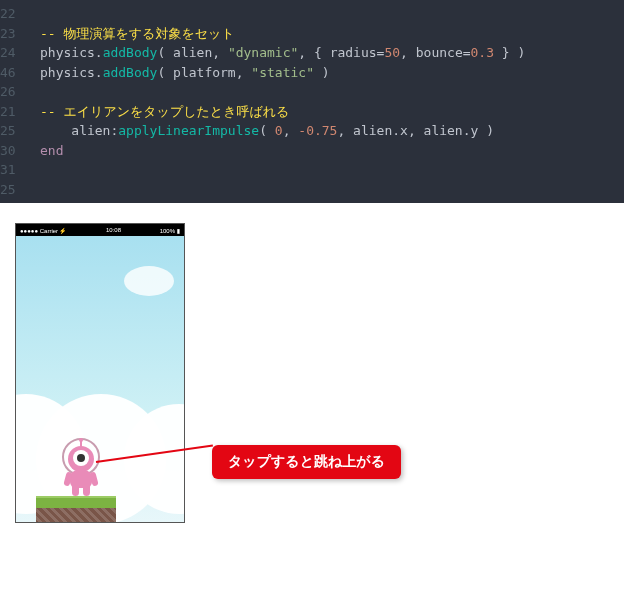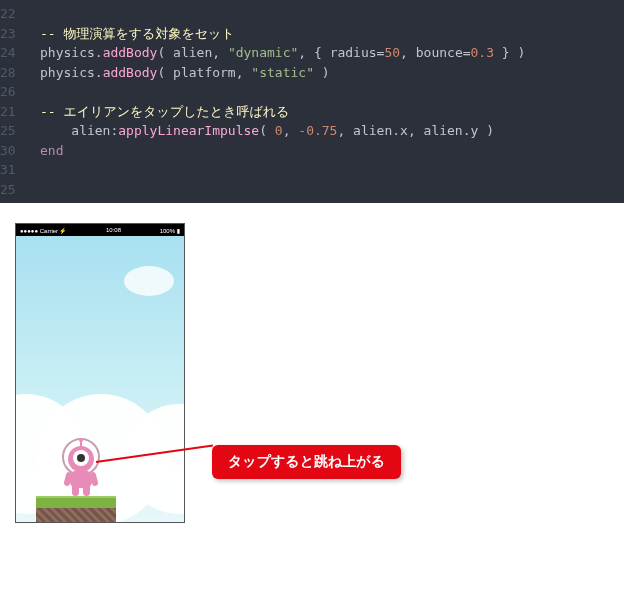--- a/index.html
+++ b/index.html
@@ -16,24 +16,24 @@
 .line-num {
   width: 40px;
   text-align: left;
   padding-right: 12px;
   color: #4f5b66;
   user-select: none;
   flex-shrink: 0;
 }
 .line-content { white-space: pre; }
 
-.comment { color: #fef9c3; }
+.comment { color: #fde047; }
 .keyword { color: #b48ead; }
 .ident { color: #c0c5ce; }
-.func { color: #f9a8d4; }
+.func { color: #14b8a6; }
 .string { color: #a3be8c; }
 .number { color: #d08770; }
 .punct { color: #c0c5ce; }
 .orange { color: #d08770; }
 
 .phone-wrap {
   margin-top: 20px;
   padding-left: 15px;
   position: relative;
 }
@@ -223,21 +223,21 @@
     </div>
     <div class="code-line">
       <span class="line-num">23</span>
       <span class="line-content"><span class="comment">-- 物理演算をする対象をセット</span></span>
     </div>
     <div class="code-line">
       <span class="line-num">24</span>
       <span class="line-content"><span class="ident">physics</span><span class="punct">.</span><span class="func">addBody</span><span class="punct">( </span><span class="ident">alien</span><span class="punct">, </span><span class="string">"dynamic"</span><span class="punct">, { </span><span class="ident">radius</span><span class="punct">=</span><span class="number">50</span><span class="punct">, </span><span class="ident">bounce</span><span class="punct">=</span><span class="number">0.3</span><span class="punct"> } )</span></span>
     </div>
     <div class="code-line">
-      <span class="line-num">28</span>
+      <span class="line-num">46</span>
       <span class="line-content"><span class="ident">physics</span><span class="punct">.</span><span class="func">addBody</span><span class="punct">( </span><span class="ident">platform</span><span class="punct">, </span><span class="string">"static"</span><span class="punct"> )</span></span>
     </div>
     <div class="code-line">
       <span class="line-num">26</span>
       <span class="line-content"></span>
     </div>
     <div class="code-line">
       <span class="line-num">21</span>
       <span class="line-content"><span class="comment">-- エイリアンをタップしたとき呼ばれる</span></span>
     </div>

